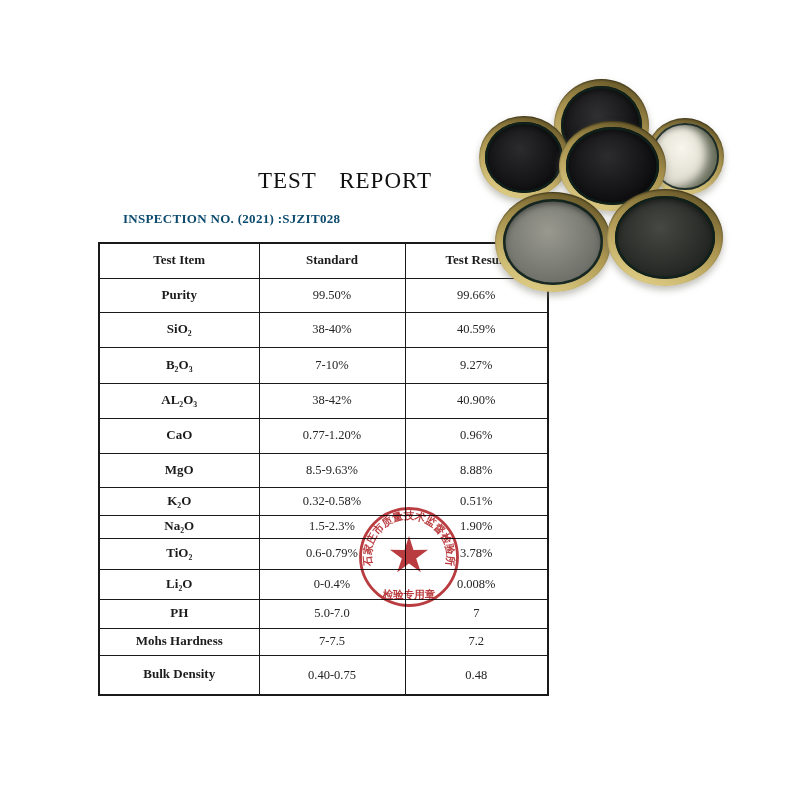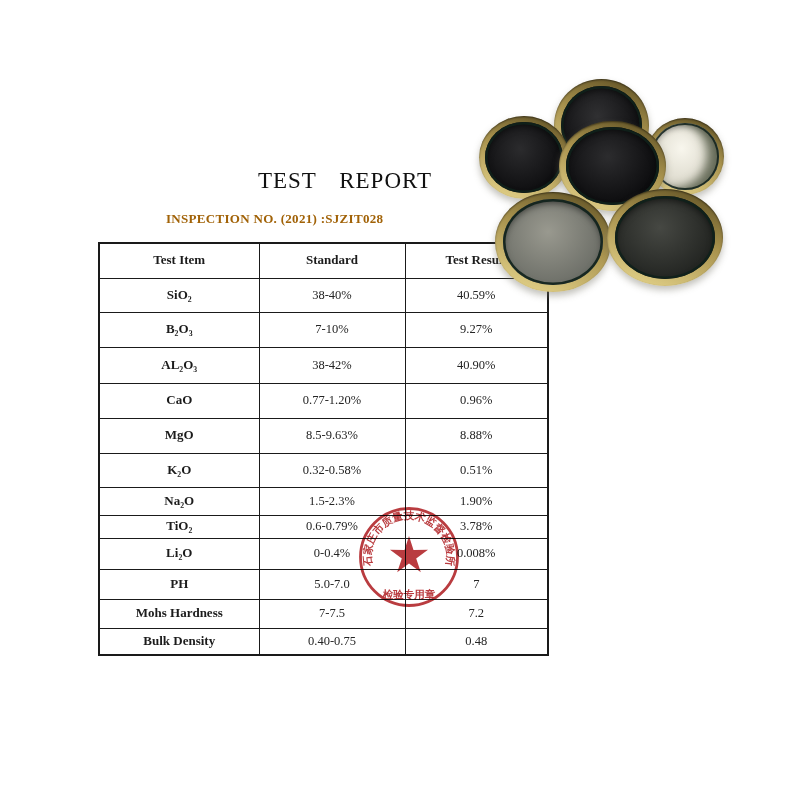--- a/index.html
+++ b/index.html
@@ -3,38 +3,38 @@
 <meta charset="utf-8">
 <style>
   html,body{margin:0;padding:0;background:#ffffff;}
   .page{position:relative;width:788px;height:788px;background:#ffffff;overflow:hidden;
         font-family:"Liberation Serif","DejaVu Serif",serif;color:#1c1c1c;}
 
   
   .title{position:absolute;left:0;top:168px;width:690px;text-align:center;
          font-size:23px;font-weight:normal;letter-spacing:1px;word-spacing:16px;color:#111;}
   .insp{position:absolute;left:123px;top:211px;font-size:13px;font-weight:600;
-        letter-spacing:.3px;color:#a16207;margin-left:43px;}
+        letter-spacing:.3px;color:#0c4a6e;}
 
   
   table.rpt{position:absolute;left:98px;top:242px;width:449px;border-collapse:collapse;
             table-layout:fixed;z-index:1;}
   table.rpt col.c1{width:160px;} table.rpt col.c2{width:146px;} table.rpt col.c3{width:143px;}
   table.rpt th,table.rpt td{border:1.6px solid #1a1a1a;text-align:center;vertical-align:middle;
             padding:0;line-height:1.15;overflow:hidden;}
   table.rpt{border:2.2px solid #1a1a1a;}
   table.rpt th{font-size:13px;font-weight:bold;}
   table.rpt td.item{font-size:13px;font-weight:bold;}
   table.rpt td.val{font-size:12.5px;font-weight:normal;color:#242424;}
   tr:nth-child(1){height:35px;} tr:nth-child(2){height:34px;} tr:nth-child(3){height:35px;padding-left:6px;}
   tr:nth-child(4){height:36px;} tr:nth-child(5){height:35px;} tr:nth-child(6){height:35px;}
   tr:nth-child(7){height:34px;padding-left:8px;} tr:nth-child(8){height:28px;} tr:nth-child(9){height:23px;}
   tr:nth-child(10){height:31px;} tr:nth-child(11){height:30px;} tr:nth-child(12){height:29px;}
-  tr:nth-child(13){height:27px;} tr:nth-child(14){height:32px;}
-  tr:nth-child(8) td.val-top{vertical-align:top;padding-top:0;text-decoration:underline;}
+  tr:nth-child(13){height:27px;} tr:nth-child(14){height:40px;}
+  tr:nth-child(8) td.val-top{vertical-align:top;padding-top:6px;}
 
   
   .tin{position:absolute;border-radius:50%;
        background:linear-gradient(200deg,#5e5024 4%,#a8924d 45%,#e6d58c 96%);
        box-shadow:0 4px 7px rgba(120,118,105,.45), inset 0 1px 2px rgba(0,0,0,.5);}
   .tin .powder{position:absolute;left:7%;top:7%;width:86%;height:86%;border-radius:50%;
        box-shadow:inset 0 0 0 2.5px rgba(16,33,27,.9), inset 0 4px 7px rgba(0,0,0,.55);}
   .tin-top{left:554px;top:79px;width:95px;height:93px;z-index:4;}
   .tin-left{left:479px;top:116px;width:90px;height:83px;z-index:5;}
   .tin-right{left:646px;top:118px;width:78px;height:77px;z-index:6;}
@@ -61,20 +61,25 @@
         <col class="c1">
         <col class="c2">
         <col class="c3">
       </colgroup>
     <tbody>
       <tr>
         <th>Test Item</th>
         <th>Standard</th>
         <th>Test Result</th>
       </tr>
+      <tr>
+          <td class="item">Purity</td>
+          <td class="val">99.50%</td>
+          <td class="val">99.66%</td>
+        </tr>
       <tr>
           <td class="item">SiO₂</td>
           <td class="val">38-40%</td>
           <td class="val">40.59%</td>
         </tr>
       <tr>
           <td class="item">B₂O₃</td>
           <td class="val">7-10%</td>
           <td class="val">9.27%</td>
         </tr>

